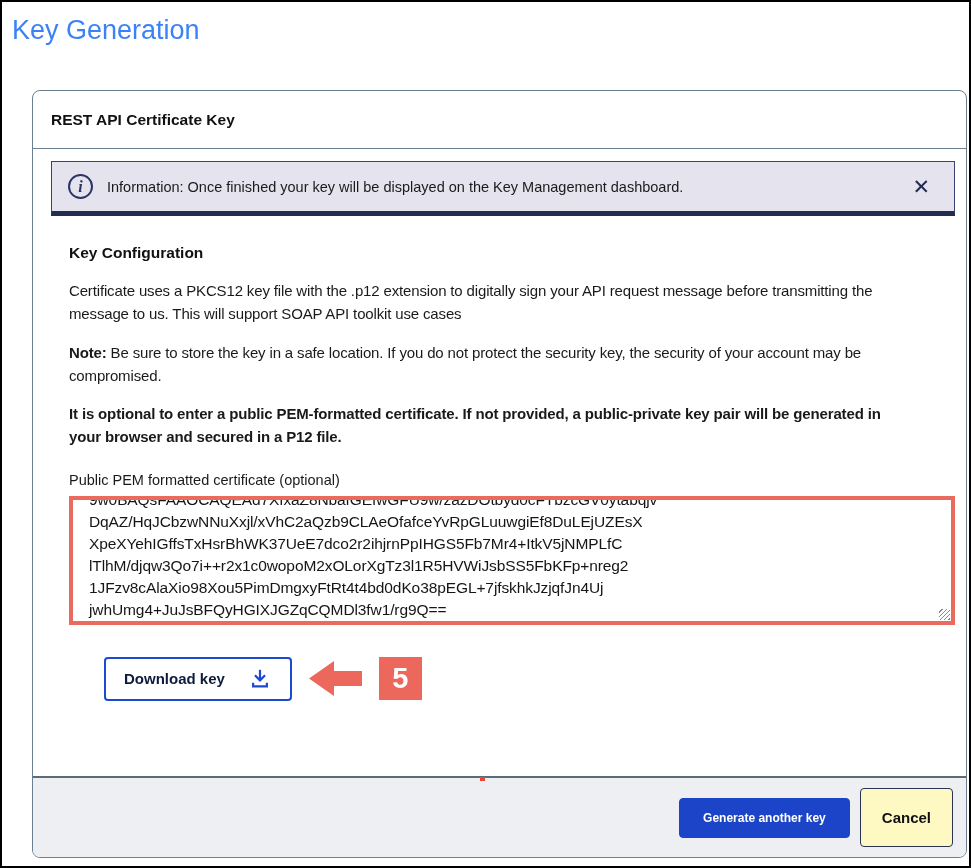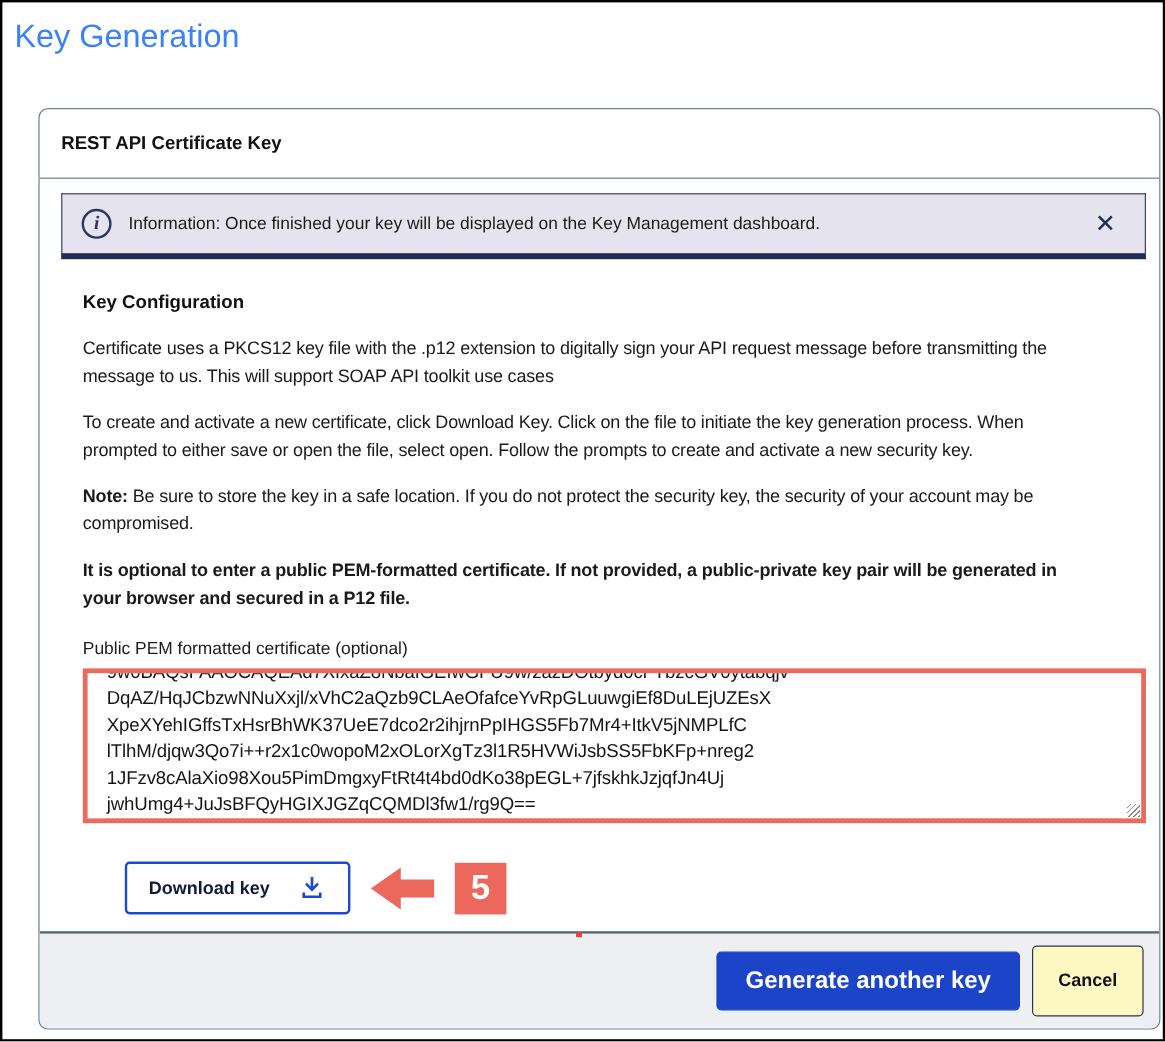--- a/index.html
+++ b/index.html
@@ -76,21 +76,21 @@
     font-size:29px; font-weight:bold;
     display:flex; align-items:center; justify-content:center;
   }
   .red-dot { position:absolute; left:478px; top:775px; width:5px; height:4px; background:#e8453c; }
   
   .card-footer {
     border-top:2px solid #5d6b78; background:#edeff2;
     padding:10px 13px; display:flex; justify-content:flex-end; align-items:center; gap:10px;
   }
   .btn-primary {
-    background:#1b44c8; color:#fff; font-size:20px; font-weight:bold;
+    background:#1b44c8; color:#fff; font-size:12px; font-weight:bold;
     border:1px solid #1b44c8; border-radius:4px; padding:12px 23px;
     font-family:"Liberation Sans", sans-serif; cursor:pointer;
   }
   .btn-secondary {
     background:#fef9c3; color:#111; font-size:15px; font-weight:bold;
     border:1px solid #2a3450; border-radius:4px; padding:20px 21px;
     font-family:"Liberation Sans", sans-serif; cursor:pointer;text-align:right;
   }
 </style>
 </head>
@@ -111,22 +111,20 @@
         <span class="banner-text">Information: Once finished your key will be displayed on the Key Management dashboard.</span>
         <button class="banner-close">✕</button>
       </div>
 
       <div class="content">
         <div class="section-title">Key Configuration</div>
 
         <p class="body-text">Certificate uses a PKCS12 key file with the .p12 extension to digitally sign your API request message before transmitting the
 message to us. This will support SOAP API toolkit use cases</p>
 
-        <p class="body-text">To create and activate a new certificate, click Download Key. Click on the file to initiate the key generation process. When
-prompted to either save or open the file, select open. Follow the prompts to create and activate a new security key.</p>
 
         <p class="body-text"><strong>Note:</strong> <span>Be sure to store the key in a safe location. If you do not protect the security key, the security of your account may be
 compromised.</span></p>
 
         <p class="body-text bold">It is optional to enter a public PEM-formatted certificate. If not provided, a public-private key pair will be generated in
 your browser and secured in a P12 file.</p>
 
         <div class="pem-label">Public PEM formatted certificate (optional)</div>
 
         <div class="pem-box">

